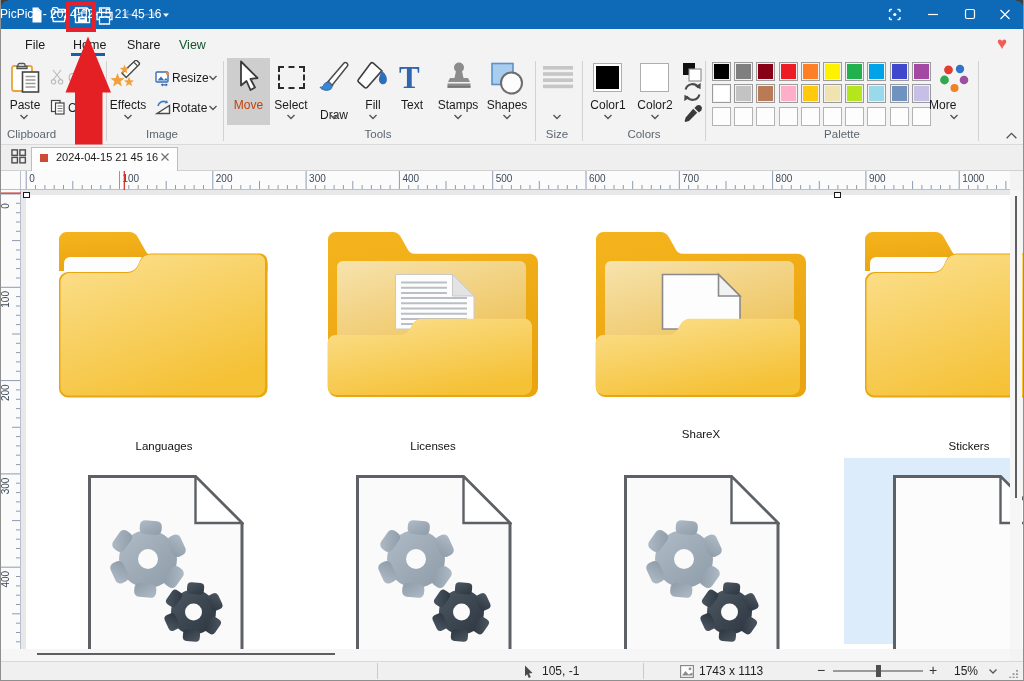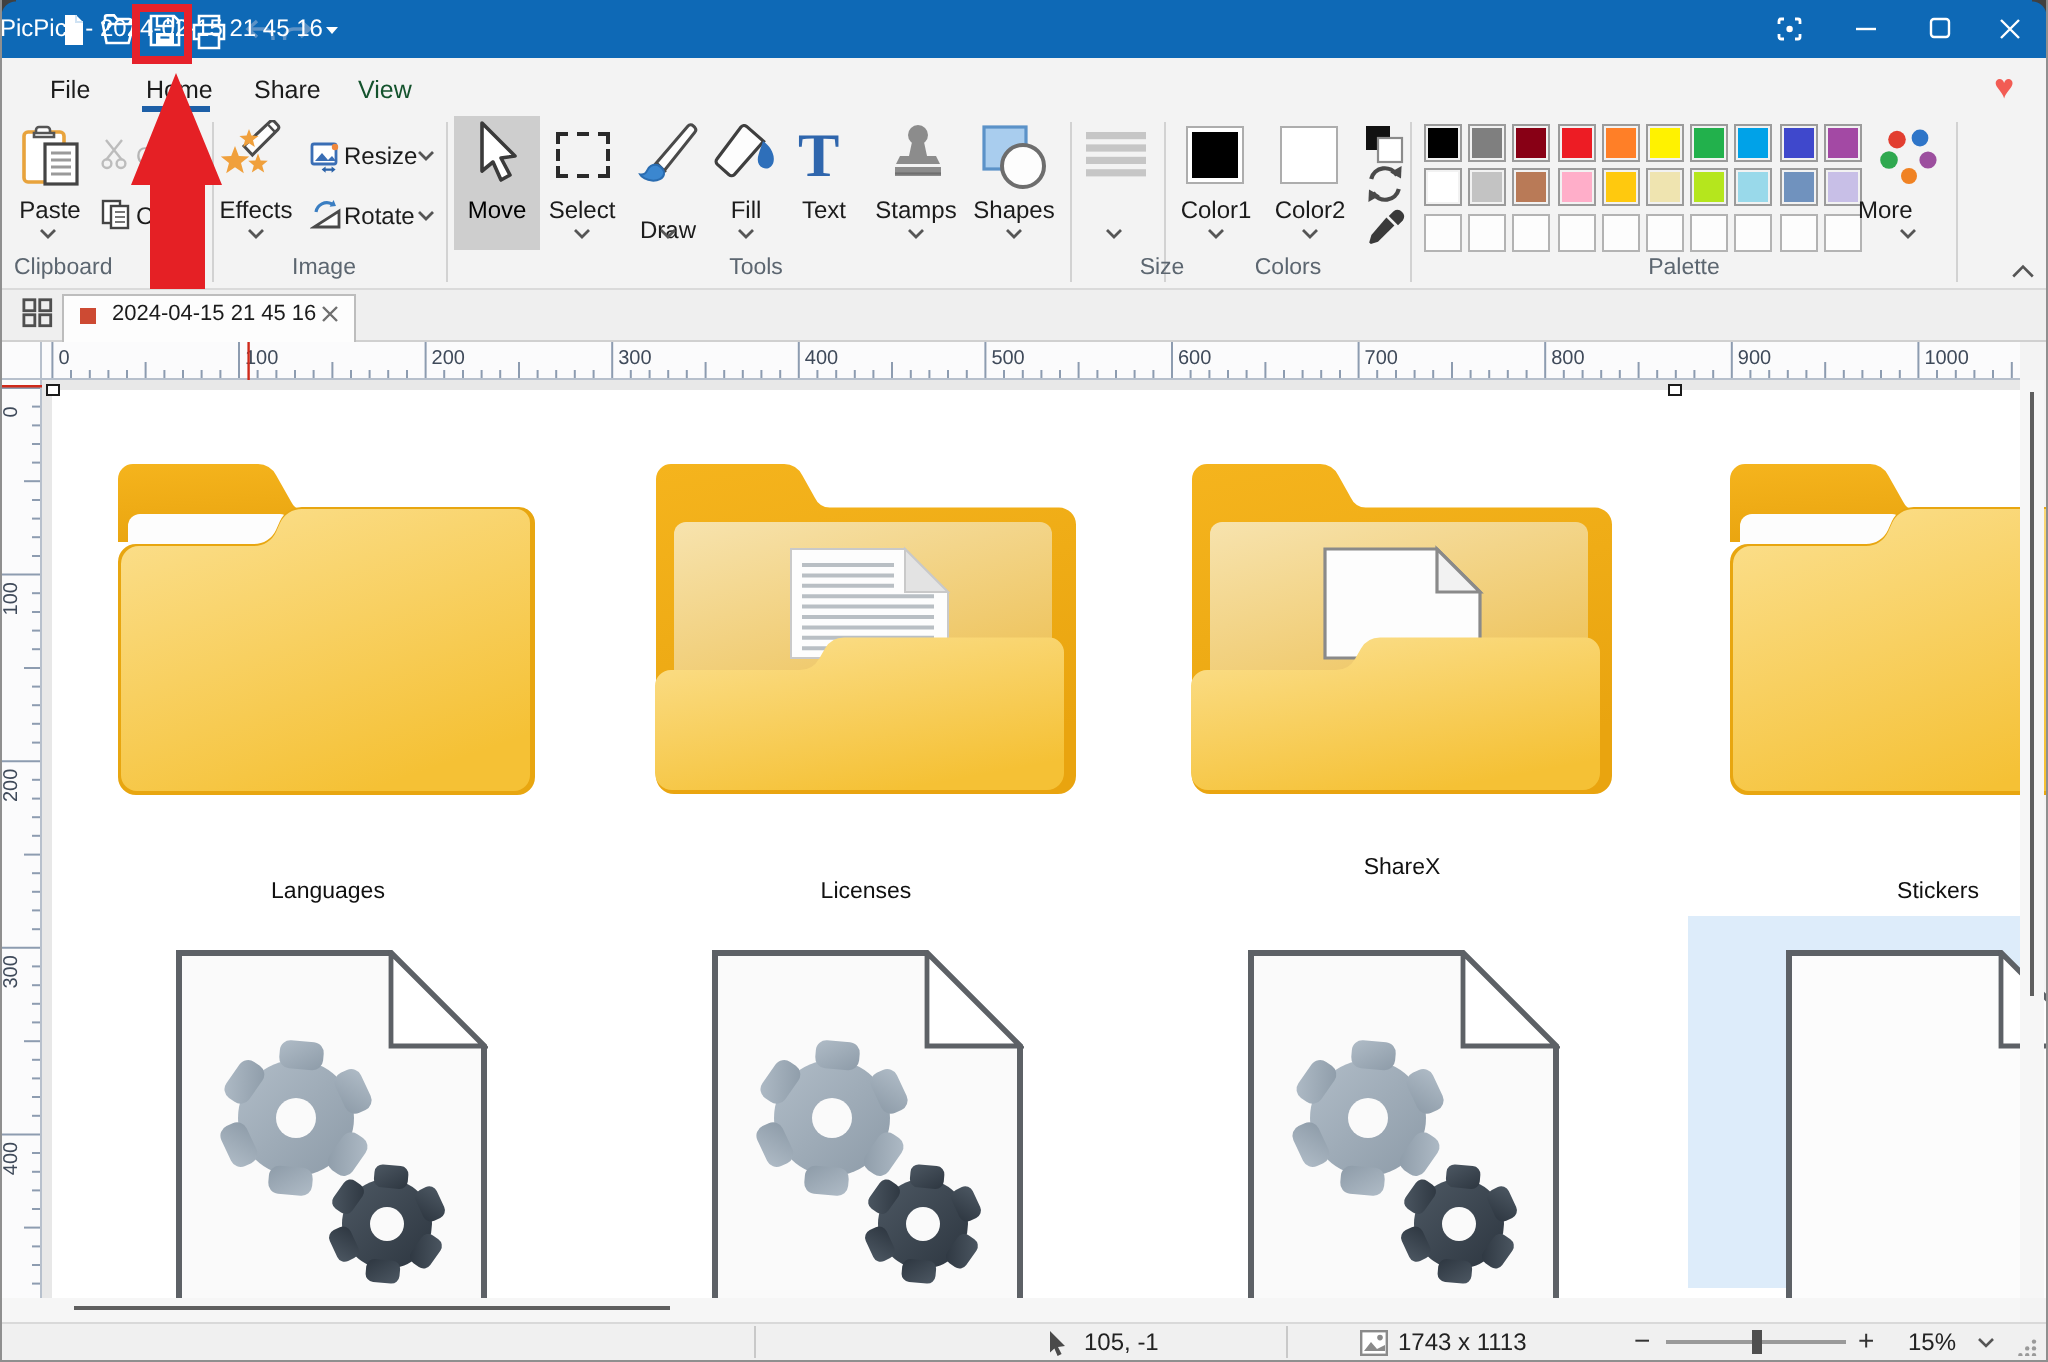--- a/index.html
+++ b/index.html
@@ -50,21 +50,21 @@
 <div class="abs" style="left:0;top:57px;width:1024px;height:88px;background:#f3f3f3;border-bottom:1px solid #dadada"></div>
 <div class="abs" style="left:106px;top:61px;width:1px;height:80px;background:#d2d2d2"></div>
 <div class="abs" style="left:223px;top:61px;width:1px;height:80px;background:#d2d2d2"></div>
 <div class="abs" style="left:535px;top:61px;width:1px;height:80px;background:#d2d2d2"></div>
 <div class="abs" style="left:582px;top:61px;width:1px;height:80px;background:#d2d2d2"></div>
 <div class="abs" style="left:705px;top:61px;width:1px;height:80px;background:#d2d2d2"></div>
 <div class="abs" style="left:978px;top:61px;width:1px;height:80px;background:#d2d2d2"></div>
 <div class="txt" style="left:7px;top:128px;width:90px;font-size:11.5px;color:#5c6670">Clipboard</div>
 <div class="txt" style="left:117px;top:128px;width:90px;text-align:center;font-size:11.5px;color:#5c6670">Image</div>
 <div class="txt" style="left:333px;top:128px;width:90px;text-align:center;font-size:11.5px;color:#5c6670">Tools</div>
-<div class="txt" style="left:536px;top:128px;width:90px;text-align:center;font-size:11.5px;color:#5c6670">Size</div>
+<div class="txt" style="left:512px;top:128px;width:90px;text-align:center;font-size:11.5px;color:#5c6670">Size</div>
 <div class="txt" style="left:599px;top:128px;width:90px;text-align:center;font-size:11.5px;color:#5c6670">Colors</div>
 <div class="txt" style="left:797px;top:128px;width:90px;text-align:center;font-size:11.5px;color:#5c6670">Palette</div>
 <svg class="abs" style="left:10px;top:62px" width="32" height="32" viewBox="0 0 32 32">
 <rect x="2" y="4" width="20" height="25" rx="2" fill="#fff" stroke="#e8a33c" stroke-width="1.8"></rect>
 <path d="M8 4.5 v-1.5 a1.5 1.5 0 0 1 1.5 -1.5 h4 a1.5 1.5 0 0 1 1.5 1.5 v1.5 z M7 4.5 h10 v2 h-10 z" fill="#fff" stroke="#555" stroke-width="1.3"></path>
 <rect x="12.5" y="10" width="16" height="20" fill="#fff" stroke="#444" stroke-width="1.6"></rect>
 <g stroke="#9a9a9a" stroke-width="1.6">
       <path d="M15.5 14.5 h10 M15.5 18 h10 M15.5 21.5 h10 M15.5 25 h10"></path>
     </g>
 </svg>
@@ -117,21 +117,21 @@
 <path d="M11.8 0 l1.2 3 -3.2 0.4 z" fill="#3a7ec2"></path>
 </svg>
 <div class="txt" style="left:172px;top:101px;font-size:12px;color:#1b1b1b">Rotate</div>
 <svg class="abs" style="left:208px;top:105px" width="10" height="6" viewBox="0 0 10 6">
     <path d="M1.5 1 L5 4.5 L8.5 1" fill="none" stroke="#555" stroke-width="1.4"></path>
   </svg>
 <div class="abs" style="left:227px;top:58px;width:43px;height:67px;background:#cecece"></div>
 <svg class="abs" style="left:238px;top:60px" width="24" height="33" viewBox="0 0 24 33">
 <path d="M3 1.5 L19.5 18 L12.5 19 L17 27.5 L12.5 30 L8.5 21 L3 25.5 Z" fill="#fff" stroke="#3a3a3a" stroke-width="1.8" stroke-linejoin="round"></path>
 </svg>
-<div class="txt" style="left:227px;top:98px;width:43px;text-align:center;font-size:12px;color:#000000">Move</div>
+<div class="txt" style="left:227px;top:98px;width:43px;text-align:center;font-size:12px;color:#c2410c">Move</div>
 <div class="abs" style="left:278px;top:66px;width:27px;height:23px;border:2.4px dashed #2a2a2a"></div>
 <div class="txt" style="left:268px;top:98px;width:46px;text-align:center;font-size:12px;color:#1b1b1b">Select</div>
 <svg class="abs" style="left:286px;top:114px" width="10" height="6" viewBox="0 0 10 6">
     <path d="M1.5 1 L5 4.5 L8.5 1" fill="none" stroke="#555" stroke-width="1.4"></path>
   </svg>
 <svg class="abs" style="left:318px;top:60px" width="32" height="34" viewBox="0 0 32 34">
 <path d="M8 24 L26 3 a1.8 1.8 0 0 1 2.6 -0.1 l0.8 0.8 a1.8 1.8 0 0 1 0 2.4 L12 28 z" fill="#fdfdfd" stroke="#4a4a4a" stroke-width="1.5"></path>
 <path d="M10.5 21.5 l4.5 4.5" stroke="#4a4a4a" stroke-width="1.2"></path>
 <path d="M10.8 22.5 c2 1 3.5 2.5 3.2 4.5 c-0.3 2.2 -3 3.5 -6 3.3 c-2.6 -0.2 -5.3 -1.6 -6 -3.1 c1.8 0.3 3 -0.6 3.6 -2 c0.7 -1.7 2.6 -3.4 5.2 -2.7 z" fill="#3b87d0" stroke="#2a6cb0" stroke-width="1"></path>
 </svg>

